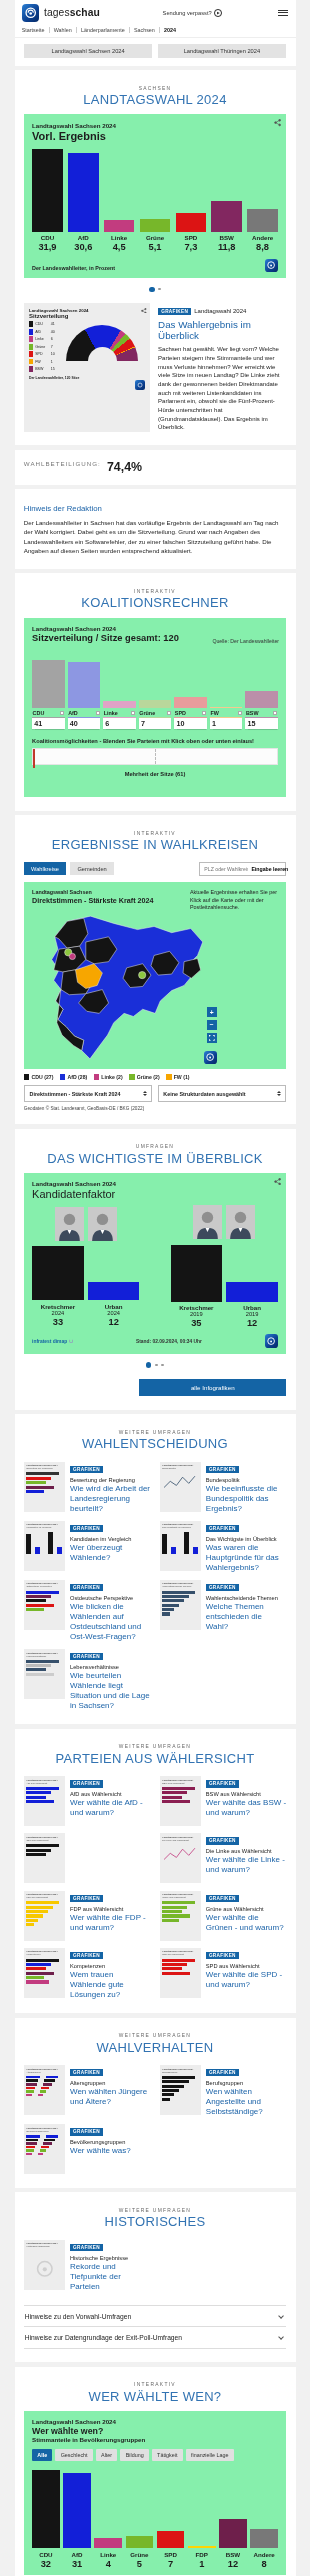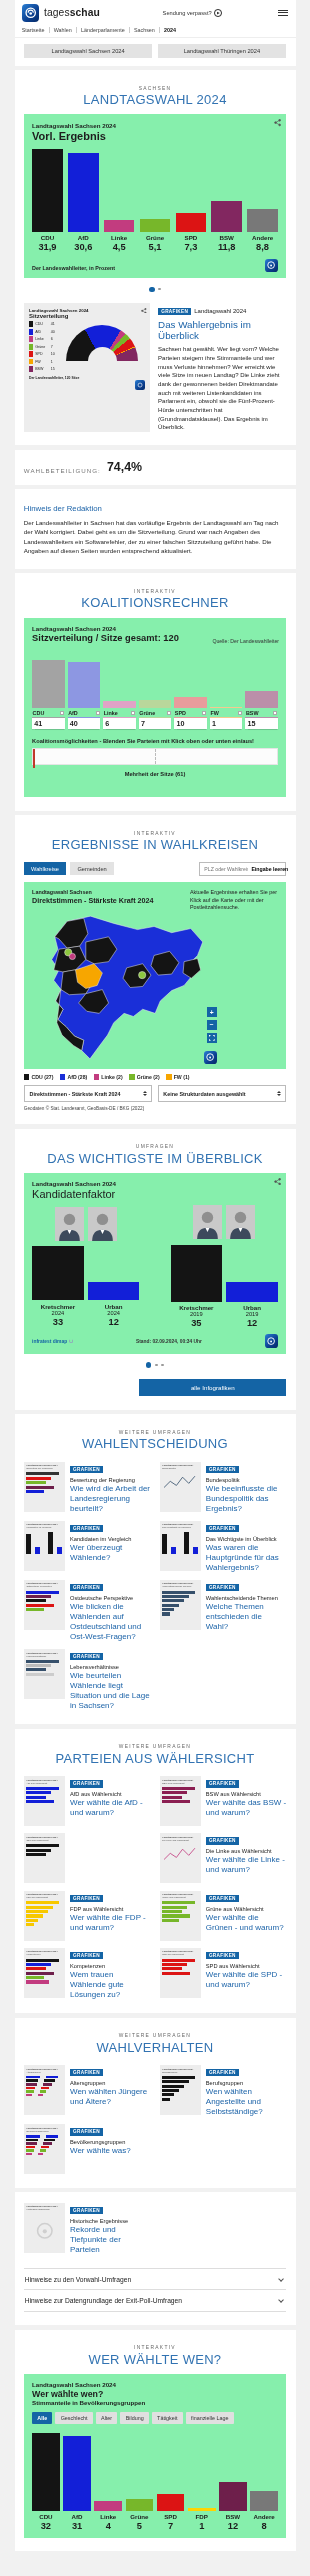--- a/index.html
+++ b/index.html
@@ -84,21 +84,21 @@
   .seatsrc { font-size:3.4px; font-weight:700; margin-top:2.6px; }
   .seatfoot { display:flex; justify-content:flex-end; }
   .txt-teaser { flex:1; padding-top:2.1px; }
   .badge { background:#1464a5; color:#fff; font-size:4.7px; font-weight:700; letter-spacing:0.3px;
     padding:1px 3.1px 1.3px; display:inline-block; }
   .tkick { font-size:6px; color:#222; display:inline-block; margin-left:3.1px;}
   .tl-head { font-size:9.8px; color:#1c63a8; font-weight:400; margin:3.6px 0 4.1px; }
   .tl-body { font-size:6px; line-height:1.45; color:#222; }
 
   
-  .turnout { display:flex; align-items:flex-end; gap:6.2px; padding:10.3px 9.3px; }
+  .turnout { display:flex; align-items:flex-start; gap:6.2px; padding:10.3px 9.3px; }
   .turnout .lab { font-size:6.2px; letter-spacing:1px; color:#777; }
   .turnout .val { font-size:12.4px; font-weight:700; }
   .note-head { color:#1c63a8; font-size:7.8px; margin:7.2px 0 5.2px; font-weight:400;}
   .note-body { font-size:6.2px; line-height:1.5; }
 
   
   .koal { display:flex; gap:3.1px; align-items:flex-end; margin-top:17.6px; }
   .kcol { flex:1; cursor:pointer; }
   .kbar { width:100%; }
   .krow { display:flex; justify-content:space-between; align-items:center; font-size:5.4px; font-weight:700;
@@ -1056,20 +1056,24 @@
             </div>
           </div>
           <div class="tinfo"><span class="badge">GRAFIKEN</span><div class="tkick2">Bevölkerungsgruppen</div><h3 class="thead">Wer wählte was?</h3></div>
         </article>
       </div>
   </section>
 
   <div class="gap"></div>
 
   <section class="band">
+    <div class="sec-head">
+      <div class="sec-kicker">WEITERE UMFRAGEN</div>
+      <h2 class="sec-title">HISTORISCHES</h2>
+    </div>
     <div class="tgrid">
         <article class="teaser">
           <div class="thumb">
             <div class="t1">Landtagswahl Sachsen 2024</div>
             <div class="t2">Historische Ergebnisse</div>
             <div style="display:flex;align-items:center;justify-content:center;height:36px">
           <svg width="17.6" height="17.6" viewBox="0 0 34 34">
                 <circle cx="17" cy="17" r="14" fill="none" stroke="#cfcfcf" stroke-width="3"></circle>
                 <circle cx="17" cy="18" r="4" fill="#cfcfcf"></circle>
               </svg>

